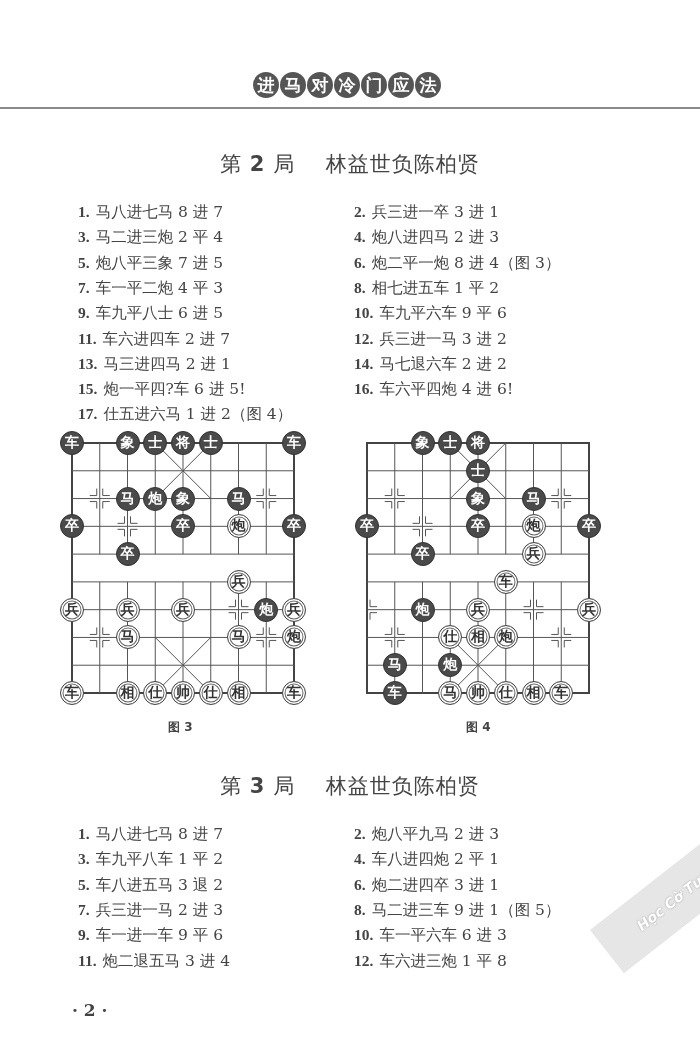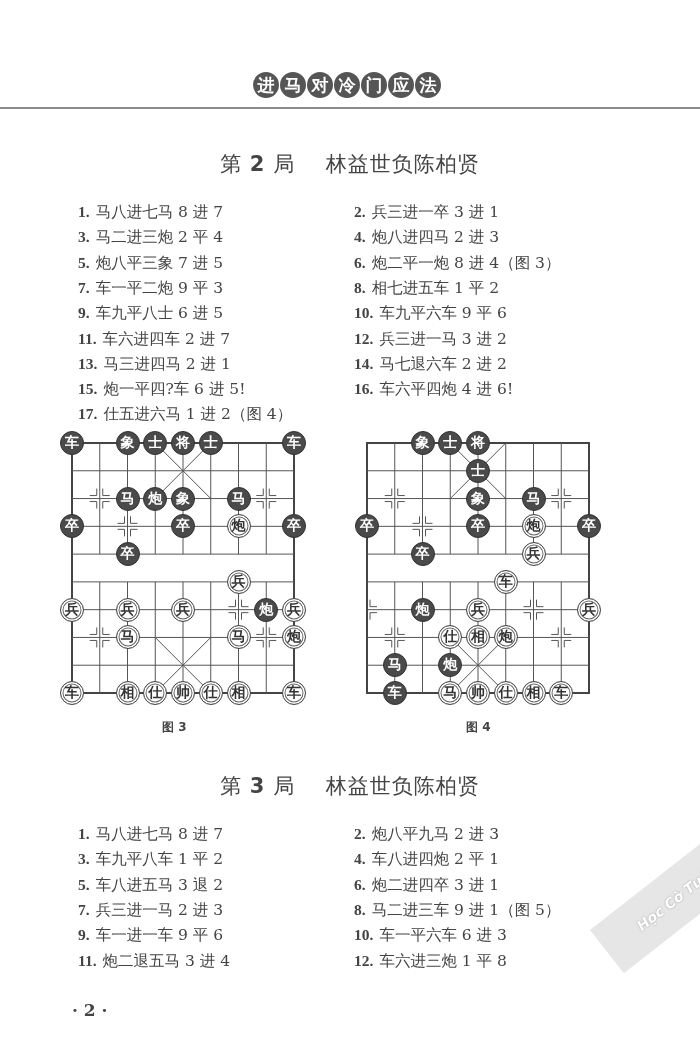--- a/index.html
+++ b/index.html
@@ -42,21 +42,21 @@
   <span class="num">2</span>
   <span>局</span>
   &nbsp;&nbsp;
   <span>林益世负陈柏贤</span>
 </div>
 
 <div class="moves" id="g2l" style="left:78px;top:202px;">
     <div class="move-row" style="top: 0px;"><span class="n">1.</span><span class="r">马八进七</span><span class="b">马 8 进 7</span></div>
     <div class="move-row" style="top: 25.3px;"><span class="n">3.</span><span class="r">马二进三</span><span class="b">炮 2 平 4</span></div>
     <div class="move-row" style="top: 50.6px;"><span class="n">5.</span><span class="r">炮八平三</span><span class="b">象 7 进 5</span></div>
-    <div class="move-row" style="top: 75.9px;"><span class="n">7.</span><span class="r">车一平二</span><span class="b">炮 9 平 3</span></div>
+    <div class="move-row" style="top: 75.9px;"><span class="n">7.</span><span class="r">车一平二</span><span class="b">炮 4 平 3</span></div>
     <div class="move-row" style="top: 101.2px;"><span class="n">9.</span><span class="r">车九平八</span><span class="b">士 6 进 5</span></div>
     <div class="move-row" style="top: 126.5px;"><span class="n">11.</span><span class="r">车六进四</span><span class="b">车 2 进 7</span></div>
     <div class="move-row" style="top: 151.8px;"><span class="n">13.</span><span class="r">马三进四</span><span class="b">马 2 进 1</span></div>
     <div class="move-row" style="top: 177.1px;"><span class="n">15.</span><span class="r">炮一平四?</span><span class="b">车 6 进 5!</span></div>
     <div class="move-row" style="top: 202.4px;"><span class="n">17.</span><span class="r">仕五进六</span><span class="b">马 1 进 2（图 4）</span></div>
   </div>
 <div class="moves" id="g2r" style="left:354px;top:202px;">
     <div class="move-row" style="top: 0px;"><span class="n">2.</span><span class="r">兵三进一</span><span class="b">卒 3 进 1</span></div>
     <div class="move-row" style="top: 25.3px;"><span class="n">4.</span><span class="r">炮八进四</span><span class="b">马 2 进 3</span></div>
     <div class="move-row" style="top: 50.6px;"><span class="n">6.</span><span class="r">炮二平一</span><span class="b">炮 8 进 4（图 3）</span></div>
@@ -170,21 +170,21 @@
     <div class="piece red" style="left: 166.5px; top: 194.444px;">马</div>
     <div class="piece red" style="left: 222px; top: 194.444px;">炮</div>
     <div class="piece red" style="left: 0px; top: 250px;">车</div>
     <div class="piece red" style="left: 55.5px; top: 250px;">相</div>
     <div class="piece red" style="left: 83.25px; top: 250px;">仕</div>
     <div class="piece red" style="left: 111px; top: 250px;">帅</div>
     <div class="piece red" style="left: 138.75px; top: 250px;">仕</div>
     <div class="piece red" style="left: 166.5px; top: 250px;">相</div>
     <div class="piece red" style="left: 222px; top: 250px;">车</div>
   </div>
-<div class="caption" style="left:162px;top:719px;">图 3</div>
+<div class="caption" style="left:168px;top:719px;">图 3</div>
 
 <div class="board" id="board1" style="left:367px;top:443px;width:222px;height:250px;">
     <svg width="222" height="250">
       <rect x="0" y="0" width="222" height="250" fill="none" stroke="#444" stroke-width="2"></rect>
       <line x1="0" y1="27.77777777777778" x2="222" y2="27.77777777777778" stroke="#555" stroke-width="1"></line>
       <line x1="0" y1="55.55555555555556" x2="222" y2="55.55555555555556" stroke="#555" stroke-width="1"></line>
       <line x1="0" y1="83.33333333333334" x2="222" y2="83.33333333333334" stroke="#555" stroke-width="1"></line>
       <line x1="0" y1="111.11111111111111" x2="222" y2="111.11111111111111" stroke="#555" stroke-width="1"></line>
       <line x1="0" y1="138.88888888888889" x2="222" y2="138.88888888888889" stroke="#555" stroke-width="1"></line>
       <line x1="0" y1="166.66666666666669" x2="222" y2="166.66666666666669" stroke="#555" stroke-width="1"></line>

